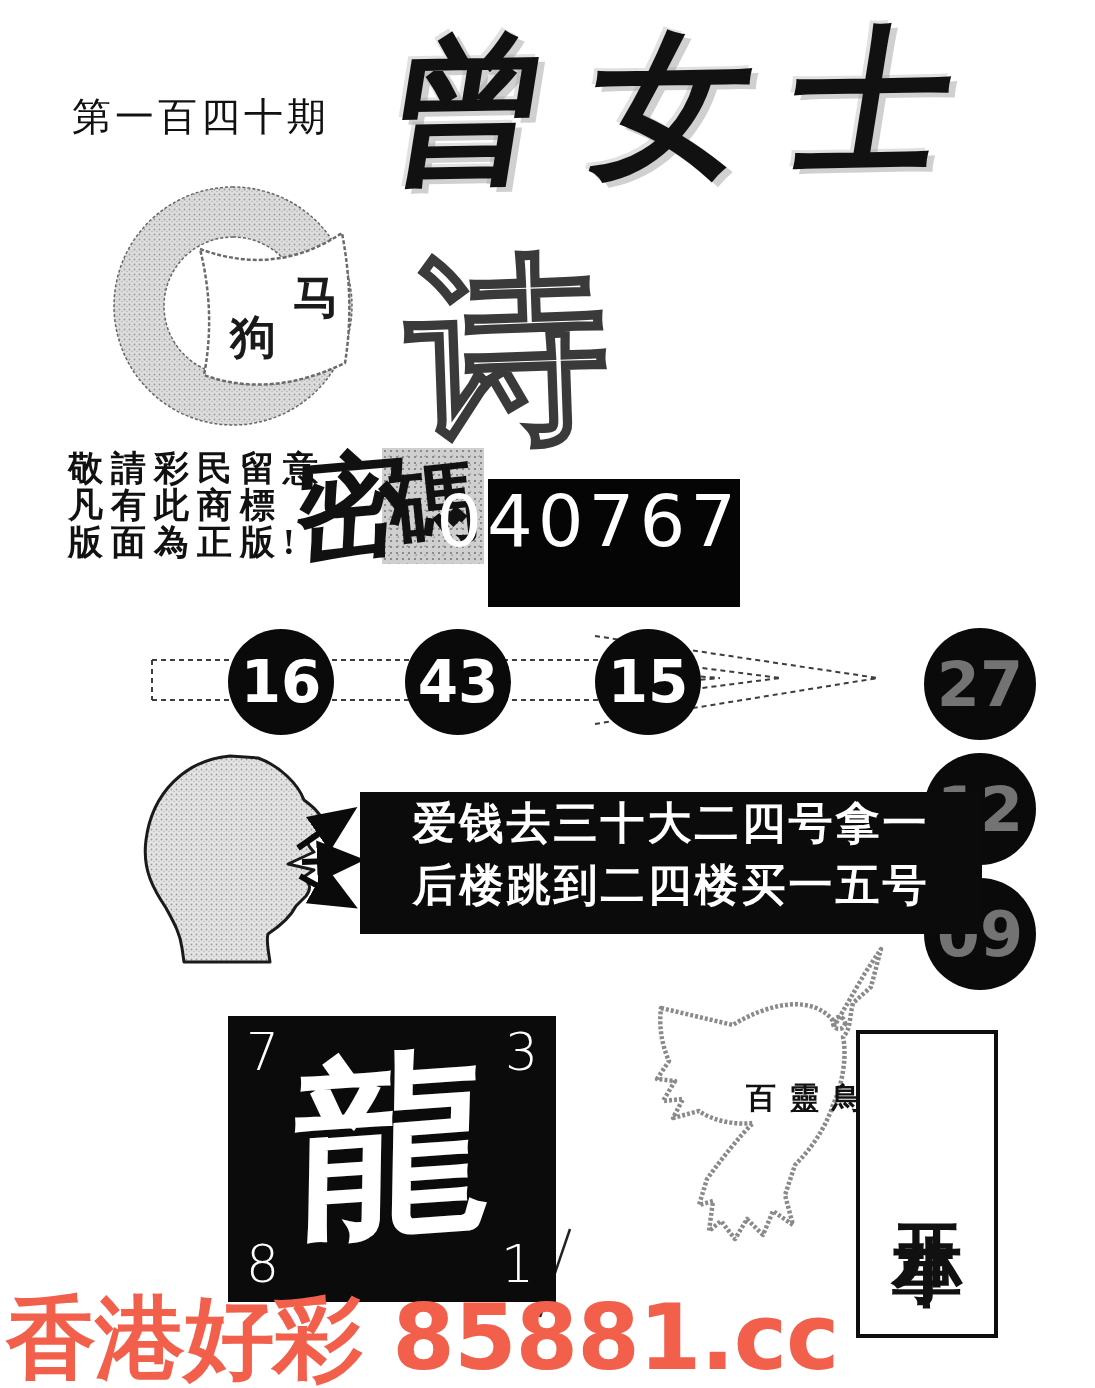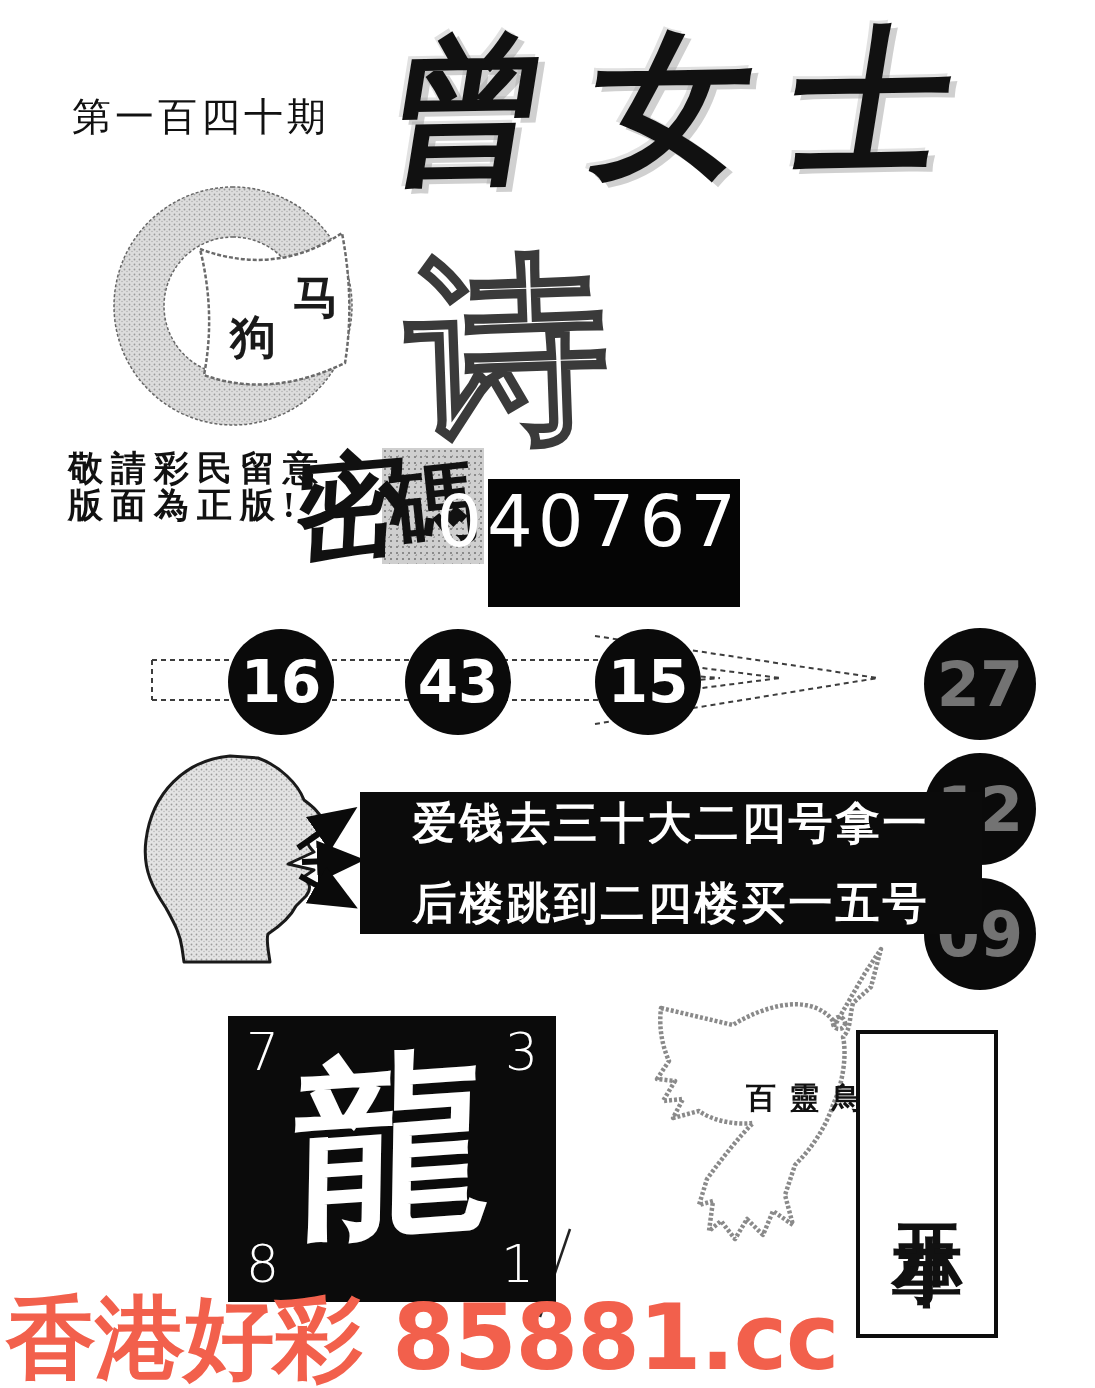--- a/index.html
+++ b/index.html
@@ -48,21 +48,21 @@
   .side-circle{left:924px;width:112px;height:112px;border-radius:50%;background:#0a0a0a;
                display:flex;align-items:center;justify-content:center;}
   .side-circle span{color:#737373;font-family:"DejaVu Sans",sans-serif;font-size:62px;font-weight:800;}
   #sc-0{top:628px;} #sc-1{top:753px;} #sc-2{top:878px;}
 
   
   #head-wrap{left:130px;top:748px;width:240px;height:220px;}
 
   
   #speech-box{left:360px;top:792px;width:622px;height:142px;background:#0b0b0b;
-              display:flex;flex-direction:column;align-items:center;justify-content:space-between;}
+              display:flex;flex-direction:column;align-items:center;justify-content:flex-start;}
   #speech-box div{color:#fff;font-family:"DejaVu Sans",sans-serif;font-size:44px;
                   font-weight:700;letter-spacing:3px;line-height:62px;white-space:nowrap;}
 
   
   #dragon-box{left:228px;top:1016px;width:328px;height:286px;background:#0b0b0b;z-index:2;}
   #dragon-char{position:absolute;left:50%;top:50%;transform:translate(-50%,-54%) skewX(-5deg) rotate(-4deg);
                color:#fff;font-size:195px;font-weight:900;}
   .corner{position:absolute;color:#fff;font-family:"DejaVu Sans",sans-serif;
           font-size:52px;font-weight:300;line-height:52px;}
   #c-tl{left:18px;top:10px;} #c-tr{right:18px;top:10px;}
@@ -110,20 +110,21 @@
       <text x="122" y="170" font-size="46" font-weight="600" fill="#1a1a1a" font-family="Liberation Serif, serif">狗</text>
       <text x="185" y="130" font-size="46" font-weight="600" fill="#1a1a1a" font-family="Liberation Serif, serif">马</text>
     </svg>
   </div>
 
   <div class="abs" id="poem-char">诗</div>
 
 
   <div class="abs" id="notice">
     <div>敬請彩民留意</div>
+    <div>凡有此商標</div>
     <div>版面為正版!</div>
   </div>
 
   <div class="abs" id="mi-char">密</div>
   <div class="abs" id="ma-box">
     <span class="ch">碼</span>
   </div>
   <div class="abs" id="code-box">
     <span class="code">0407674</span>
   </div>

